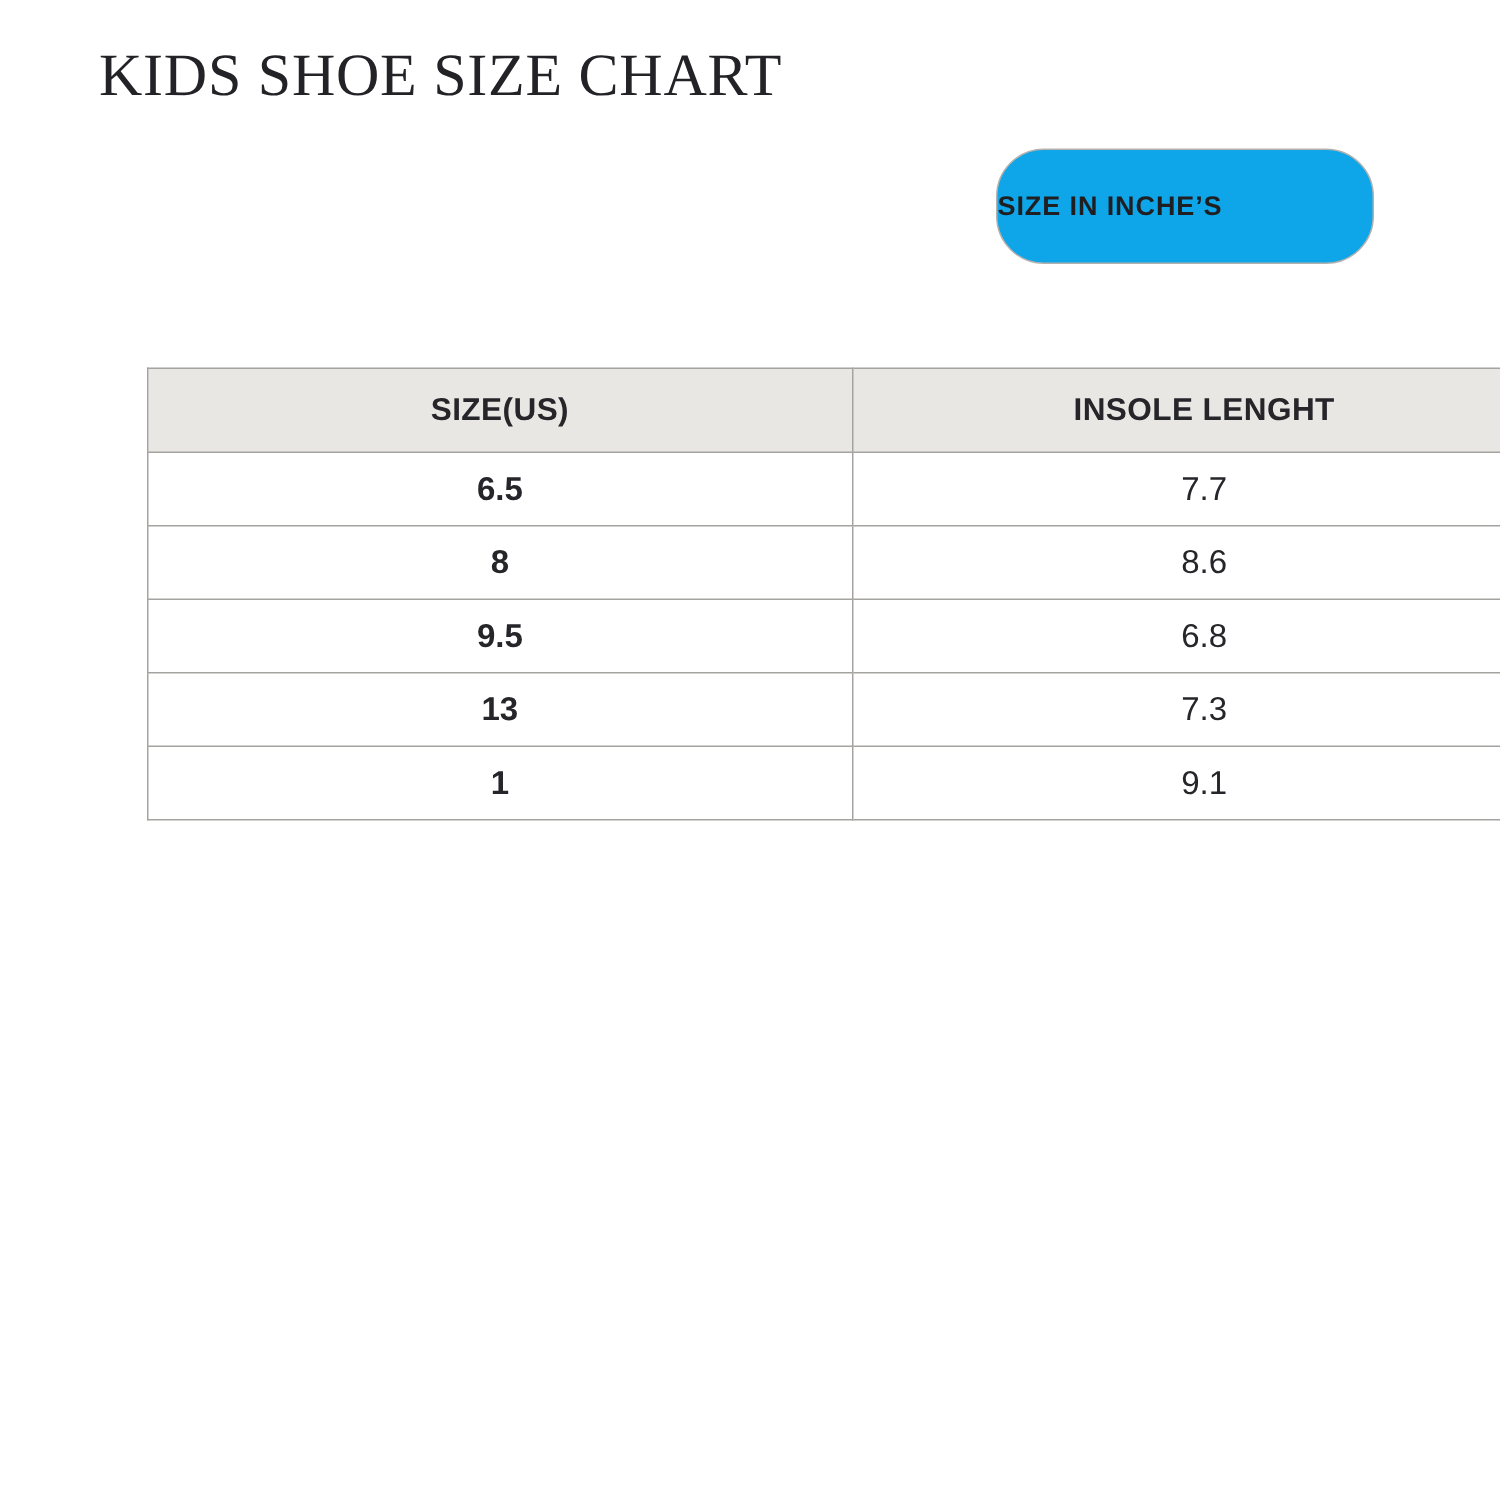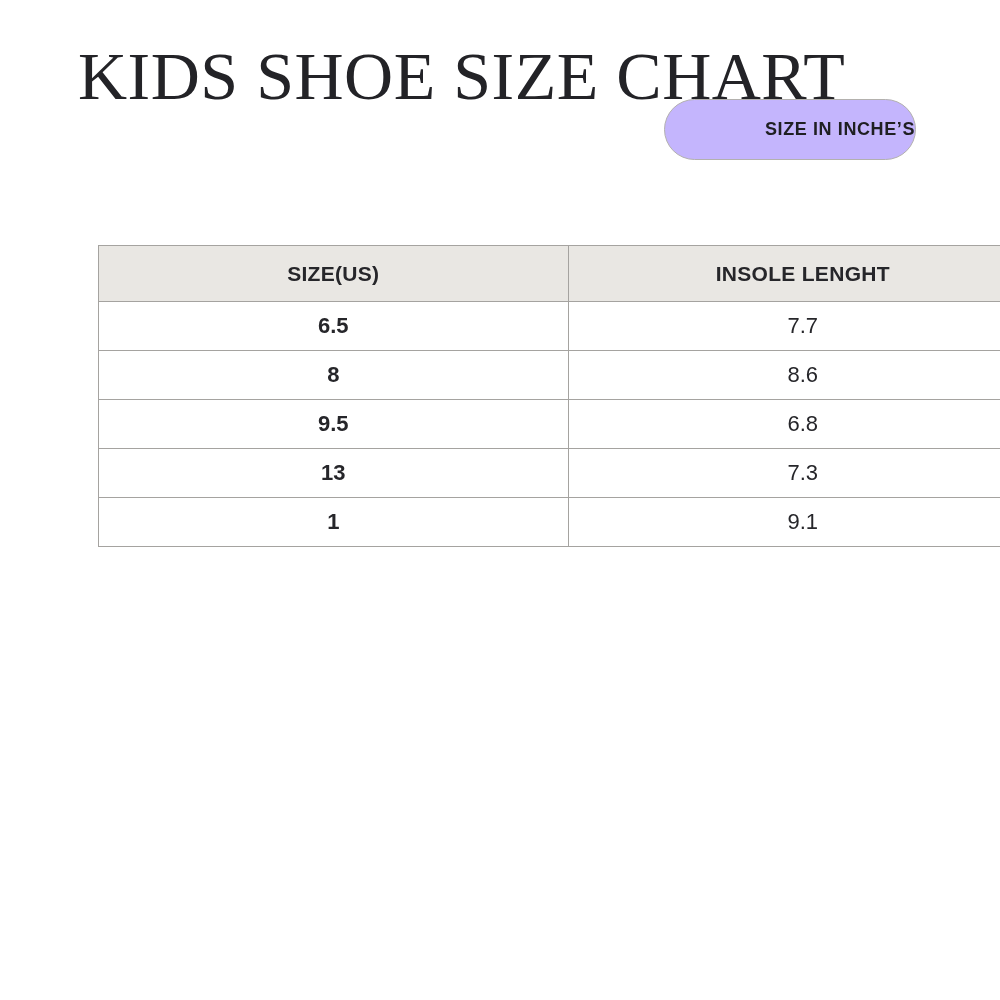--- a/index.html
+++ b/index.html
@@ -14,42 +14,42 @@
     position: relative;
     width: 1000px;
     height: 1000px;
     background: #ffffff;
     overflow: hidden;
   }
   .page-title {
     position: absolute;
     left: 66px;
     top: 30px;
-    margin: 12px;
+    margin: 0;
     font-family: "Liberation Serif", serif;
     font-weight: 400;
-    font-size: 68px;
+    font-size: 40px;
     line-height: 1;
     letter-spacing: 0.5px;
     color: #232327;
     white-space: nowrap;
   }
   .unit-badge {
     position: absolute;
     left: 664px;
     top: 99px;
     width: 252px;
-    height: 61px;
+    height: 77px;
     box-sizing: border-box;
     border: 1.5px solid #b3b1ae;
     border-radius: 32px;
-    background: #c4b5fd;
+    background: #0ea5e9;
     display: flex;
     align-items: center;
-    justify-content: flex-end;
+    justify-content: flex-start;
     cursor: pointer;
   }
   .unit-badge span {
     font-size: 18px;
     font-weight: 600;
     letter-spacing: 0.6px;
     color: #1f1f22;
     white-space: nowrap;
   }
   .size-table {

